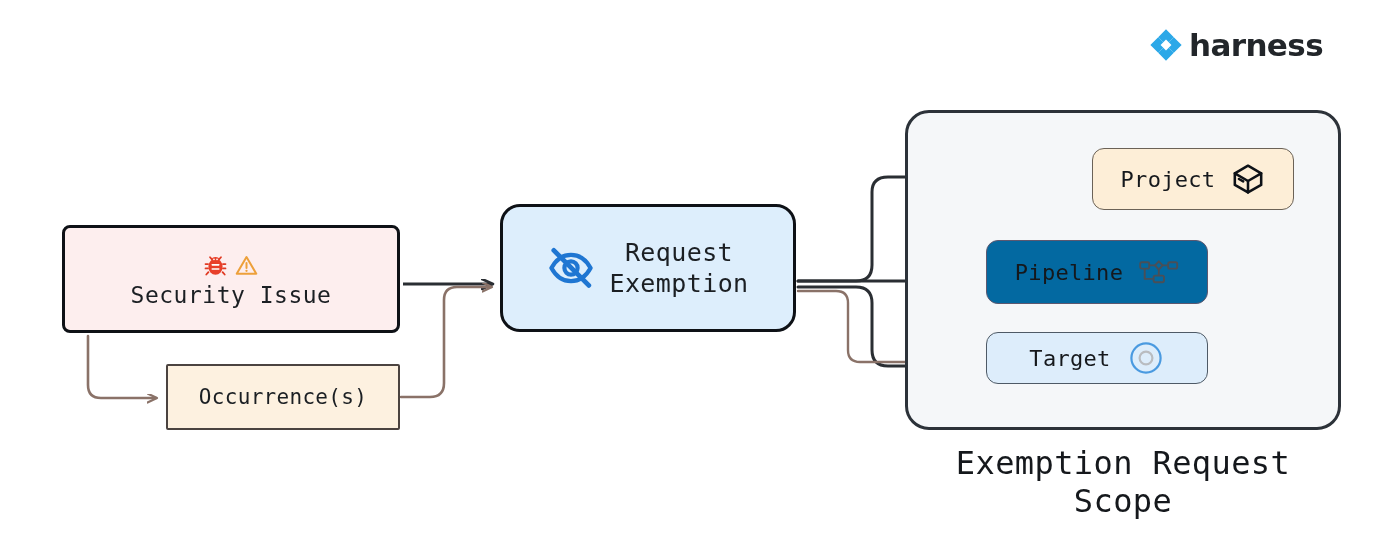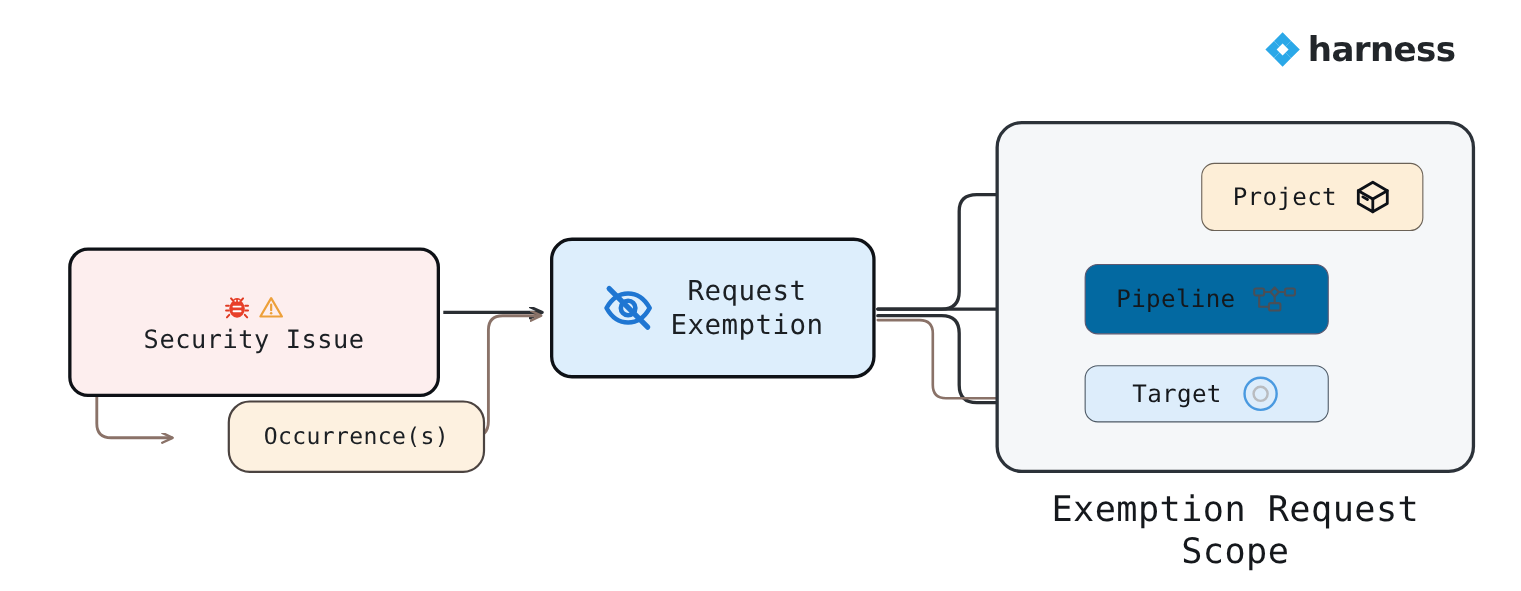--- a/index.html
+++ b/index.html
@@ -61,50 +61,49 @@
     border-radius: 14px;
     font-family: "DejaVu Sans Mono", "Liberation Mono", monospace;
     color: #1b1f23;
     z-index: 3;
   }
   .node .label { white-space: pre-line; }
 
   
   #node-security-issue {
     left: 62px;  top: 225px;
-    width: 338px; height: 136px;
+    width: 338px; height: 108px;
     background: #fdeeee;
     border: 3px solid #0e1116;
-    border-radius: 18px;
+    border-radius: 8px;
     flex-direction: column;
     gap: 2px;
   }
   #node-security-issue .emoji-row {
     display: flex; align-items: center; justify-content: center;
     gap: 8px; height: 30px; font-size: 23px; line-height: 1;
   }
   #node-security-issue .label {
     font-size: 23px; letter-spacing: 0.5px;
   }
 
   
   #node-occurrences {
     left: 166px; top: 364px;
     width: 234px; height: 66px;
     background: #fdf1e0;
     border: 2px solid #4b4340;
-    border-radius: 20px;
+    border-radius: 2px;
     font-size: 21px;
     letter-spacing: 0.3px;
-    margin-left: 41px;
   }
 
   
   #node-request-exemption {
-    left: 500px; top: 216px;
+    left: 500px; top: 204px;
     width: 296px; height: 128px;
     background: #ddeefc;
     border: 3px solid #0e1116;
     border-radius: 20px;
     gap: 14px;
     padding: 0 22px;
   }
   #node-request-exemption .label {
     font-size: 25px;
     line-height: 1.25;

